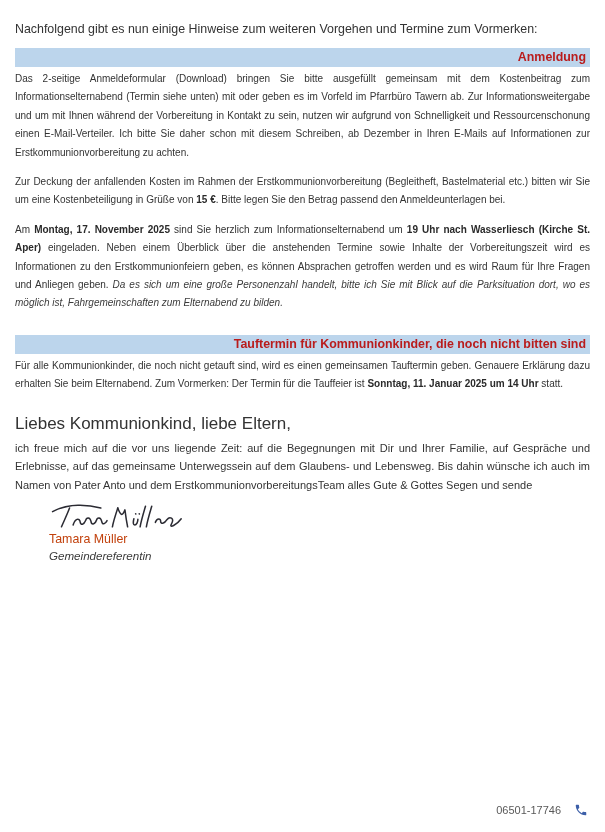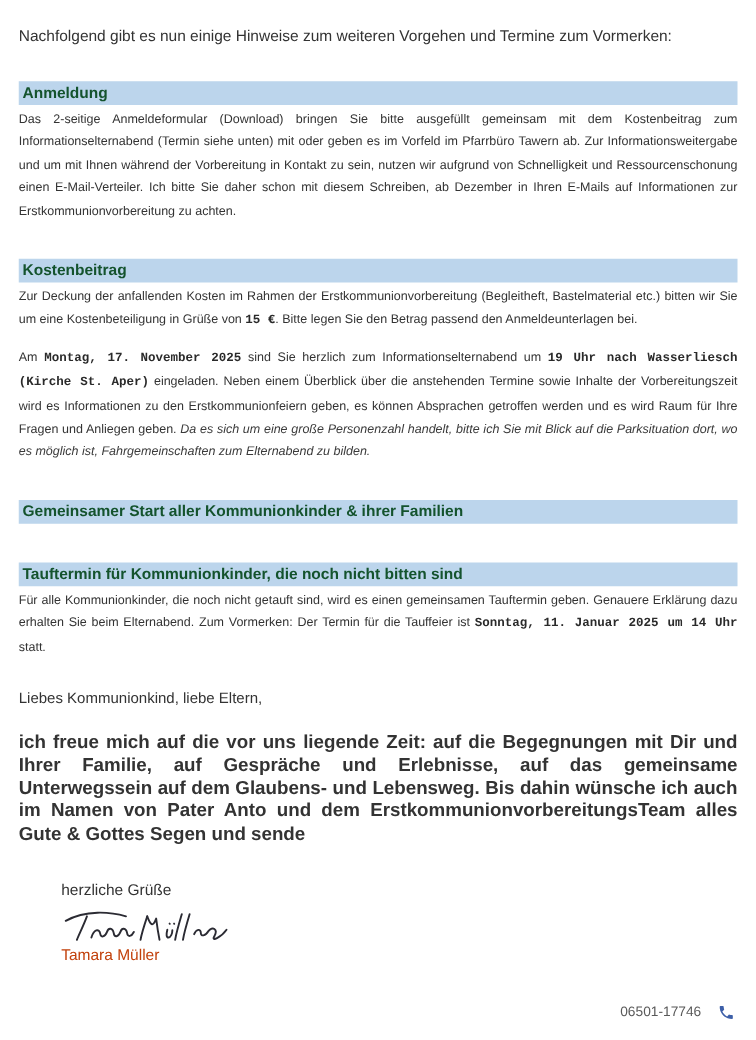--- a/index.html
+++ b/index.html
@@ -13,36 +13,37 @@
     box-sizing:border-box;width:605px;height:832px;
     padding:20px 15px 8px 15px;
     display:flex;flex-direction:column;
   }
   .intro{
     margin:0 0 10px 0;font-size:12.4px;line-height:18px;
   }
   section{margin:0 0 11px 0;}
   .sec-head{
     background:#BCD5EC;
-    font-weight:bold;color:#14532d;
+    font-weight:bold;color:#b91c1c;
     font-size:12.4px;line-height:16px;
     padding:1px 4px 2px 3px;
-    margin:17px 0 3px 0;
+    margin:0 0 3px 0;
+    text-align:right;
   }
   .sec-body{
     margin:0;font-size:10px;line-height:18.4px;
     text-align:justify;color:#333333;
   }
-  .sec-body b{color:#2a2a2a;font-family:Liberation Mono, monospace;}
+  .sec-body b{color:#2a2a2a;}
   .sec-body i{color:#3a3a3a;}
   .closing-salutation{
-    margin:10px 0 6px 0;font-size:12px;line-height:18px;
+    margin:10px 0 6px 0;font-size:17px;line-height:18px;
   }
   .closing-body{
-    margin:12px 0 4px 0;font-size:15px;line-height:18.4px;text-align:justify;font-weight:bold;
+    margin:0 0 4px 0;font-size:11px;line-height:18.4px;text-align:justify;
   }
   .greeting{
     margin:22px 0 2px 34px;font-size:12.4px;line-height:18px;
   }
   .sig-block{margin:2px 0 0 34px;}
   .sig-svg{display:block;margin:0 0 -2px 0;}
   .printed-name{
     font-size:12.4px;line-height:15px;color:#c2410c;margin:0;
   }
   .role{
@@ -67,56 +68,54 @@
 <div class="page">
 
   <p class="intro">Nachfolgend gibt es nun einige Hinweise zum weiteren Vorgehen und Termine zum Vormerken:</p>
 
   <section>
     <div class="sec-head">Anmeldung</div>
     <p class="sec-body"><span>Das 2-seitige Anmeldeformular (Download) bringen Sie bitte ausgefüllt gemeinsam mit dem Kostenbeitrag zum Informationselternabend (Termin siehe unten) mit oder geben es im Vorfeld im Pfarrbüro Tawern ab. Zur Informationsweitergabe und um mit Ihnen während der Vorbereitung in Kontakt zu sein, nutzen wir aufgrund von Schnelligkeit und Ressourcenschonung einen E-Mail-Verteiler. Ich bitte Sie daher schon mit diesem Schreiben, ab Dezember in Ihren E-Mails auf Informationen zur Erstkommunionvorbereitung zu achten.</span></p>
   </section>
 
   <section>
-    <div class="sec-head">Kostenbeitrag</div>
     <p class="sec-body"><span>Zur Deckung der anfallenden Kosten im Rahmen der Erstkommunionvorbereitung (Begleitheft, Bastelmaterial etc.) bitten wir Sie um eine Kostenbeteiligung in Grüße von </span><b>15 €</b><span>. Bitte legen Sie den Betrag passend den Anmeldeunterlagen bei.</span></p>
   </section>
 
   <section>
     <p class="sec-body"><span>Am </span><b>Montag, 17. November 2025</b><span> sind Sie herzlich zum Informationselternabend um </span><b>19 Uhr nach Wasserliesch (Kirche St. Aper)</b><span> eingeladen. Neben einem Überblick über die anstehenden Termine sowie Inhalte der Vorbereitungszeit wird es Informationen zu den Erstkommunionfeiern geben, es können Absprachen getroffen werden und es wird Raum für Ihre Fragen und Anliegen geben. </span><i>Da es sich um eine große Personenzahl handelt, bitte ich Sie mit Blick auf die Parksituation dort, wo es möglich ist, Fahrgemeinschaften zum Elternabend zu bilden.</i></p>
   </section>
 
   <section>
-    <div class="sec-head">Gemeinsamer Start aller Kommunionkinder &amp; ihrer Familien</div>
   </section>
 
   <section>
     <div class="sec-head">Tauftermin für Kommunionkinder, die noch nicht bitten sind</div>
     <p class="sec-body"><span>Für alle Kommunionkinder, die noch nicht getauft sind, wird es einen gemeinsamen Tauftermin geben. Genauere Erklärung dazu erhalten Sie beim Elternabend. Zum Vormerken: Der Termin für die Tauffeier ist </span><b>Sonntag, 11. Januar 2025 um 14 Uhr</b><span> statt.</span></p>
   </section>
 
   <p class="closing-salutation">Liebes Kommunionkind, liebe Eltern,</p>
   <p class="closing-body">ich freue mich auf die vor uns liegende Zeit: auf die Begegnungen mit Dir und Ihrer Familie, auf Gespräche und Erlebnisse, auf das gemeinsame Unterwegssein auf dem Glaubens- und Lebensweg. Bis dahin wünsche ich auch im Namen von Pater Anto und dem ErstkommunionvorbereitungsTeam alles Gute &amp; Gottes Segen und sende</p>
 
-  <p class="greeting">herzliche Grüße</p>
 
   <div class="sig-block">
     <svg class="sig-svg" width="134" height="34" viewBox="0 0 150 38" fill="none" stroke="#2b2b33" stroke-width="1.7" stroke-linecap="round" stroke-linejoin="round" aria-hidden="true">
       <path d="M4 13 C 22 3, 44 5, 58 9"></path>
       <path d="M23 9 C 20 17, 16 25, 14 30"></path>
       <path d="M27 28 C 29 21, 34 19, 35 25 C 35.5 28, 39 28, 41 23 C 42 19, 46 19, 47 24 C 47.5 28, 51 28, 53 23 C 54 19, 58 19, 59 24 C 59.5 28, 63 27, 65 23"></path>
       <path d="M77 9 C 74 18, 72 24, 71 30"></path>
       <path d="M77 9 C 80 17, 82 19, 85 11 C 86 19, 87 25, 88 30"></path>
       <path d="M95 21 C 94 25, 94 28, 96 28 C 98 28, 99.5 24.5, 99.5 21.5"></path>
       <path d="M97 15.5 l 0.2 0.2 M101 15.5 l 0.2 0.2"></path>
       <path d="M108 7 C 105 17, 103 24, 102 30"></path>
       <path d="M115 7 C 112 17, 110 24, 109 30"></path>
       <path d="M119 25 C 121 20, 125 20, 125 24 C 125 27, 129 27, 132 22 C 135 18, 141 20, 137 27 C 134 32, 143 28, 148 21"></path>
     </svg>
     <p class="printed-name">Tamara Müller</p>
+    <p class="role">Gemeindereferentin</p>
   </div>
 
   <div class="footer">
 
     <div class="footer-row">
       <span>06501-17746</span>
       <span class="ficon">
         <svg width="14" height="14" viewBox="0 0 24 24" fill="#3D5FA8">
             <path d="M6.62 10.79c1.44 2.83 3.76 5.14 6.59 6.59l2.2-2.2c.27-.27.67-.36 1.02-.24 1.12.37 2.33.57 3.57.57.55 0 1 .45 1 1V20c0 .55-.45 1-1 1-9.39 0-17-7.61-17-17 0-.55.45-1 1-1h3.5c.55 0 1 .45 1 1 0 1.25.2 2.45.57 3.57.11.35.03.74-.25 1.02l-2.2 2.2z"></path>
           </svg>

